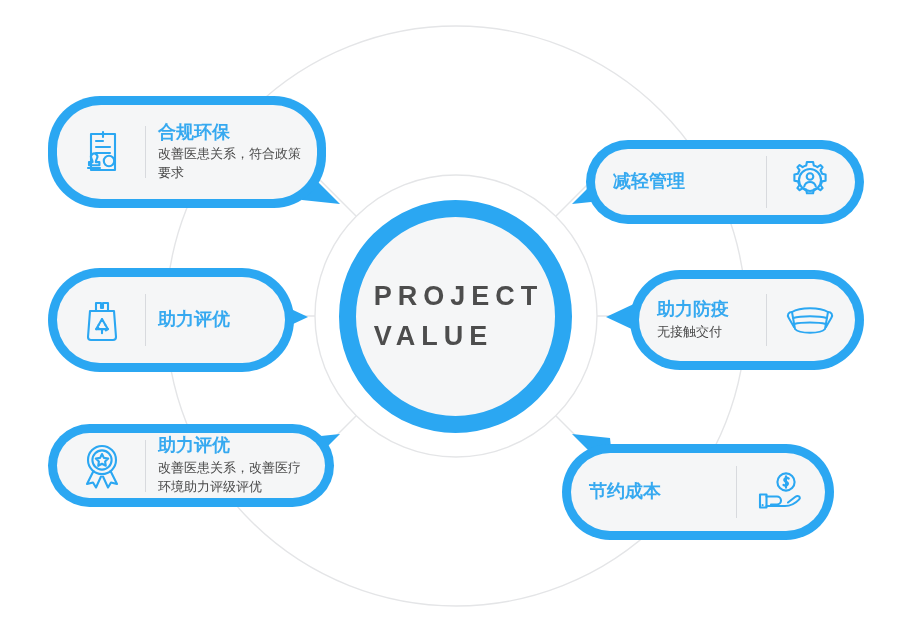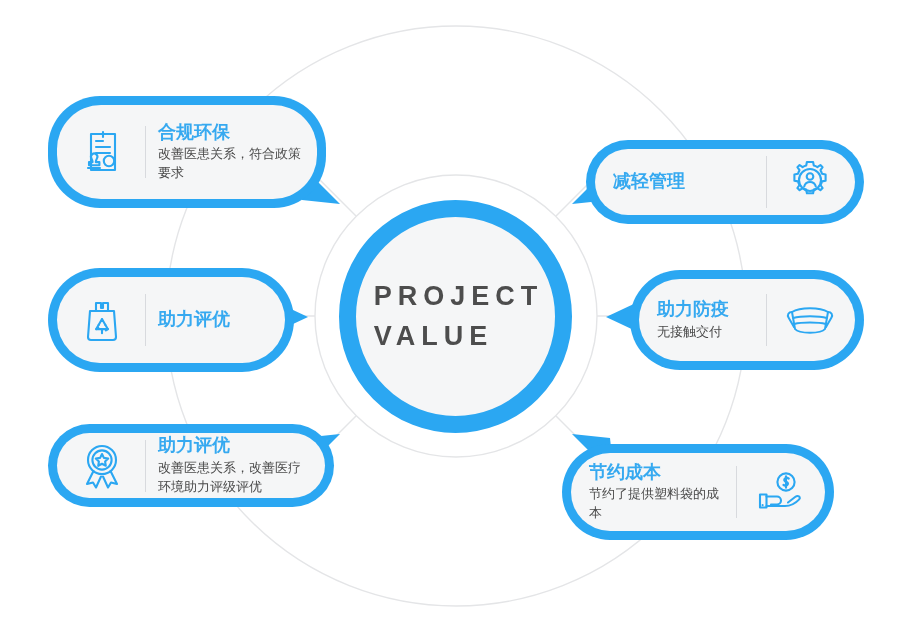--- a/index.html
+++ b/index.html
@@ -231,21 +231,20 @@
         <p class="card-title">助力评优</p>
         <p class="card-desc">改善医患关系，改善医疗环境助力评级评优</p>
       </div>
     </div>
   </div>
 
   <div class="card right" id="card-cost">
     <div class="card-inner">
       <div class="txt-cell">
         <p class="card-title">节约成本</p>
-        <p class="card-desc">节约了提供塑料袋的成本</p>
       </div>
       <div class="divider"></div>
       <div class="icon-cell">
         <svg width="46" height="42" viewBox="0 0 46 42" fill="none" stroke="#2ba7f2" stroke-width="2.1" stroke-linecap="round" stroke-linejoin="round">
           <circle cx="29" cy="11" r="8.6"></circle>
           <path d="M31.8,7.6 a3,3 0 0 0 -4.3,0.4 c-0.8,1.2 0.2,2.3 1.5,2.7 c1.3,0.4 2.4,1.3 1.8,2.7 a3,3 0 0 1 -4.4,0.5"></path>
           <path d="M29,5.2 L29,16.8"></path>
           <path d="M3,23.5 L9.5,23.5 L9.5,36.5 L3,36.5 Z"></path>
           <path d="M5.6,34 L5.6,34.2"></path>
           <path d="M9.5,25.5 L20,25.5 a4,4 0 0 1 4,4 a4,4 0 0 1 -4,4 L14,33.5"></path>

